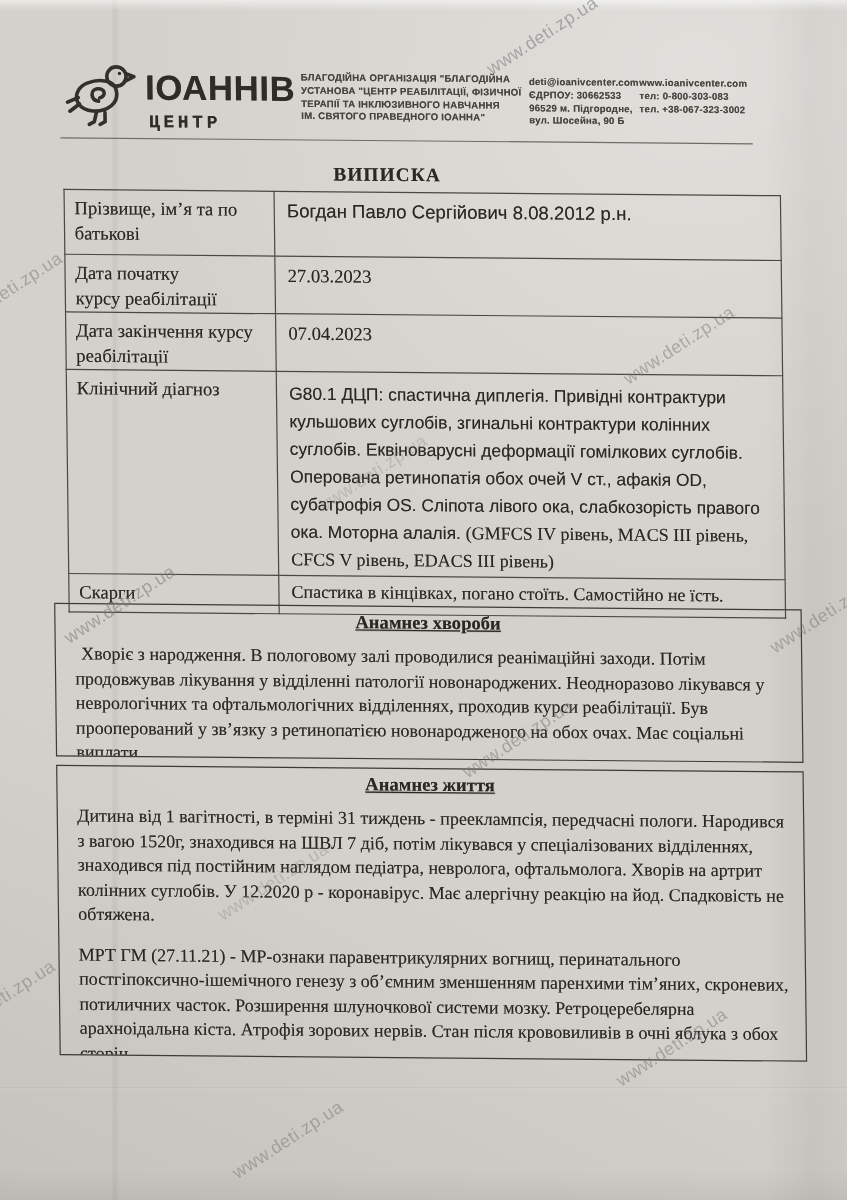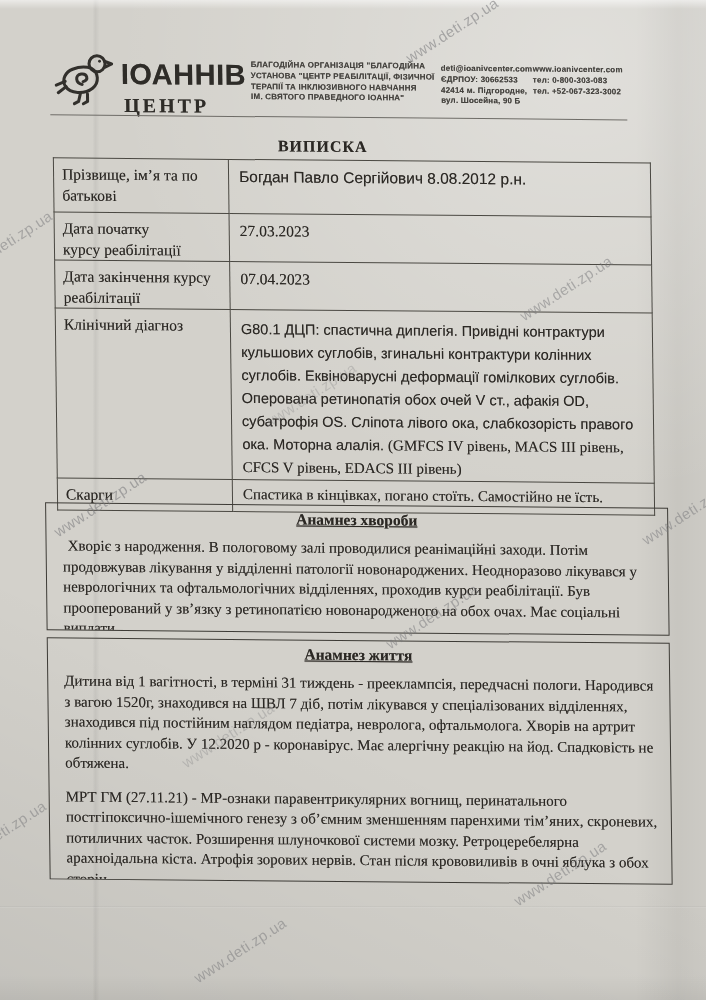--- a/index.html
+++ b/index.html
@@ -23,22 +23,22 @@
     background:linear-gradient(180deg, rgba(0,0,0,.06), rgba(255,255,255,.18));pointer-events:none;}
   .page{
     position:absolute;left:0;top:0;width:706px;height:1000px;
     transform:rotate(0.5deg) skewX(1.2deg);transform-origin:353px 500px;
     text-shadow:0 0 .5px rgba(43,40,36,.55);
   }
   
   .bird{position:absolute;left:58px;top:50px;}
   .logo-title{position:absolute;left:126px;top:60px;font-family:"Liberation Sans",sans-serif;
     font-size:29px;font-weight:800;letter-spacing:.5px;color:#2e2c28;}
-  .logo-sub{position:absolute;left:129px;top:96px;font-family:Liberation Serif, serif;
-    font-size:20px;font-weight:600;letter-spacing:3px;color:#2e2c28;text-align:center;}
+  .logo-sub{position:absolute;left:129px;top:96px;font-family:Liberation Mono, monospace;
+    font-size:15px;font-weight:600;letter-spacing:3px;color:#2e2c28;text-align:center;}
   .org{position:absolute;left:256px;top:61px;width:195px;}
   .org div, .contact div{font-family:"Liberation Sans",sans-serif;font-size:8px;font-weight:700;
     line-height:10.8px;color:var(--soft);letter-spacing:.2px;white-space:nowrap;}
   .contact{position:absolute;top:63px;}
   .c1{left:446px;width:100px;}
   .c2{left:538px;width:110px;}
   .rule{position:absolute;left:55px;top:117px;width:577px;height:1px;background:#6e6c67;}
   
   .doc-title{position:absolute;left:57px;top:138px;width:540px;text-align:center;
     font-size:16px;font-weight:700;letter-spacing:1px;}
@@ -89,28 +89,28 @@
     <div class="org">
       <div>БЛАГОДІЙНА ОРГАНІЗАЦІЯ "БЛАГОДІЙНА</div>
       <div>УСТАНОВА "ЦЕНТР РЕАБІЛІТАЦІЇ, ФІЗИЧНОЇ</div>
       <div>ТЕРАПІЇ ТА ІНКЛЮЗИВНОГО НАВЧАННЯ</div>
       <div>ІМ. СВЯТОГО ПРАВЕДНОГО ІОАННА"</div>
     </div>
 
     <div class="contact c1">
       <div>deti@ioanivcenter.com</div>
       <div>ЄДРПОУ: 30662533</div>
-      <div>42414 м. Підгородне,</div>
+      <div>96529 м. Підгородне,</div>
       <div>вул. Шосейна, 90 Б</div>
     </div>
 
     <div class="contact c2">
       <div>www.ioanivcenter.com</div>
       <div>тел: 0-800-303-083</div>
-      <div>тел. +52-067-323-3002</div>
+      <div>тел. +38-067-323-3002</div>
     </div>
 
     <div class="rule"></div>
 
     <div class="doc-title">ВИПИСКА</div>
 
     <table class="tbl">
       <tbody>
           <tr class="r0">
         <td class="lbl">Прізвище, ім’я та по

